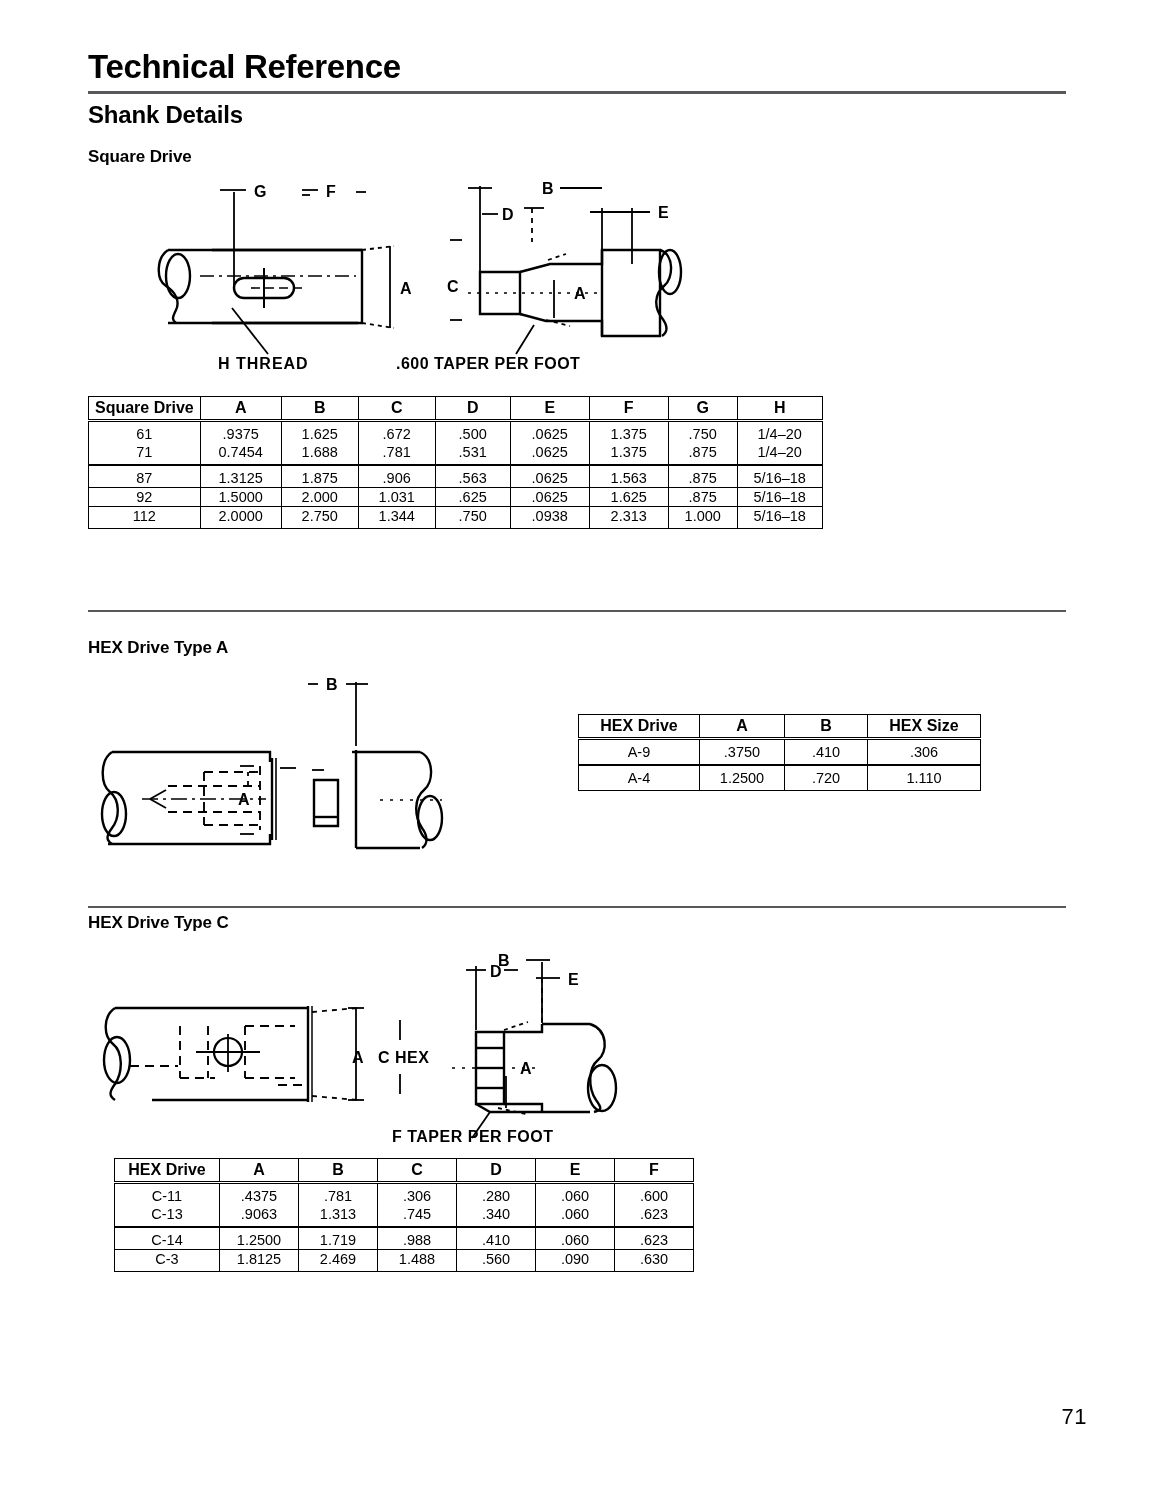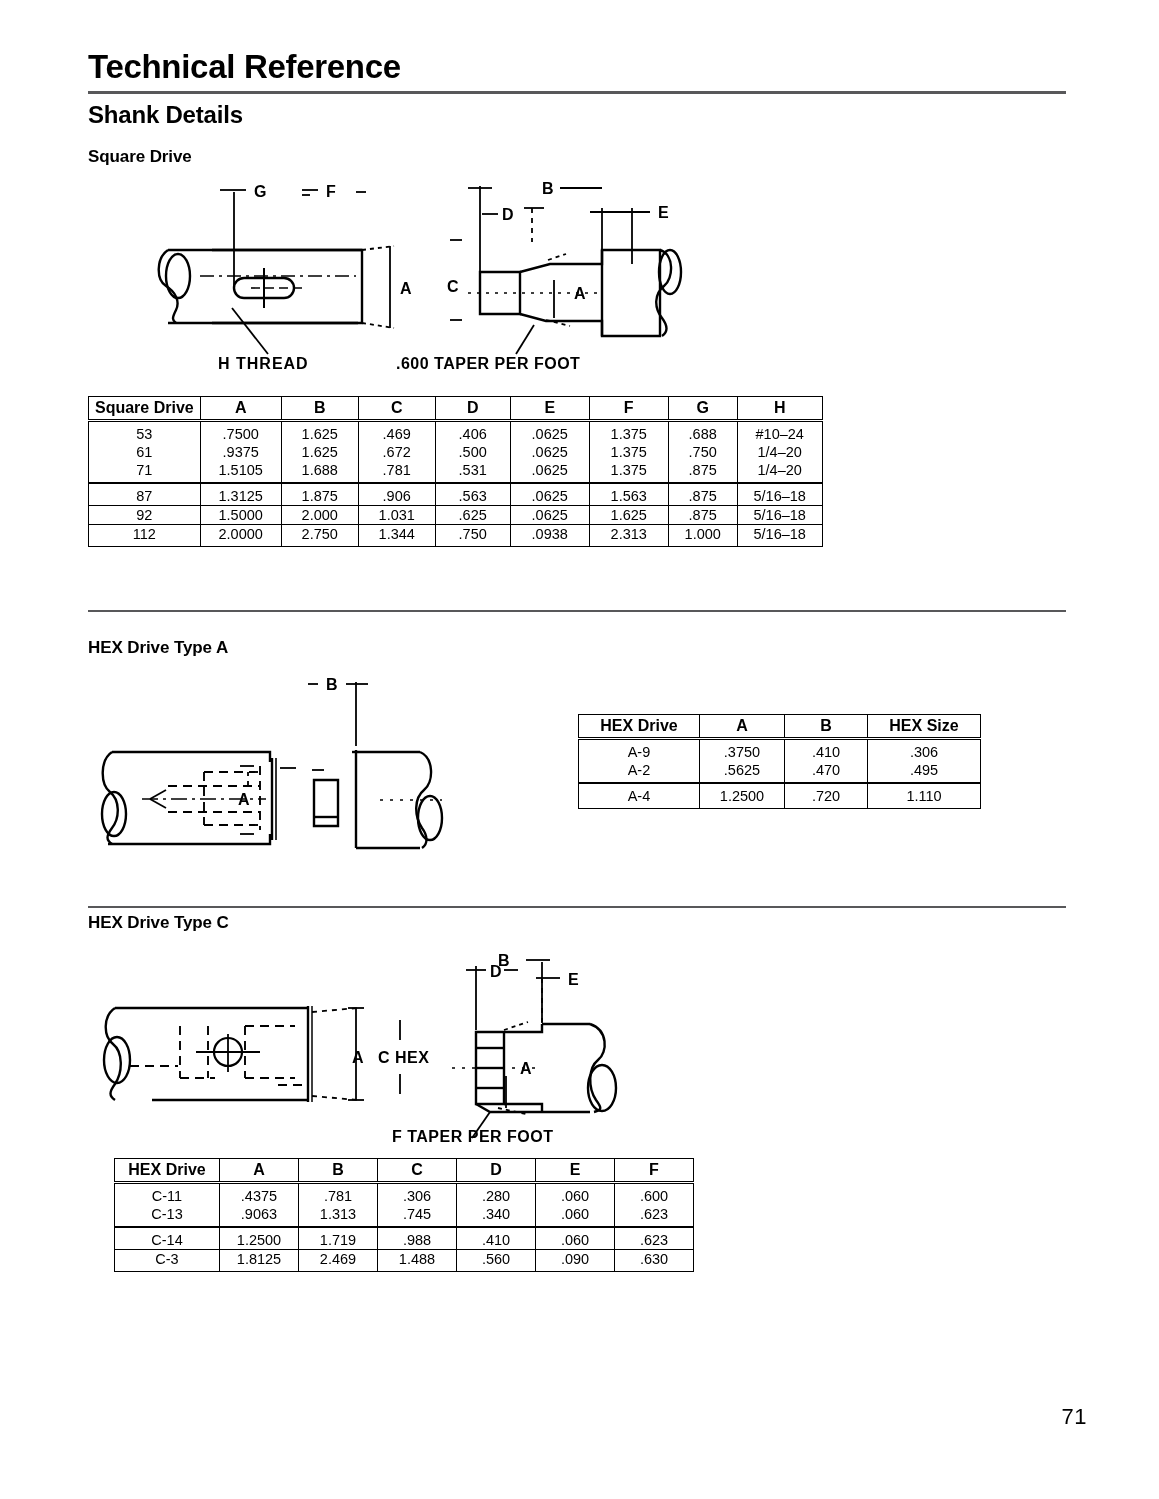--- a/index.html
+++ b/index.html
@@ -252,44 +252,33 @@
         <th>C</th>
         <th>D</th>
         <th>E</th>
         <th>F</th>
         <th>G</th>
         <th>H</th>
       </tr>
     </thead>
     <tbody class="grp">
       <tr>
-        <td>53</td>
-        <td>.7500</td>
-        <td>1.625</td>
-        <td>.469</td>
-        <td>.406</td>
-        <td>.0625</td>
-        <td>1.375</td>
-        <td>.688</td>
-        <td>#10–24</td>
-      </tr>
-      <tr>
         <td>61</td>
         <td>.9375</td>
         <td>1.625</td>
         <td>.672</td>
         <td>.500</td>
         <td>.0625</td>
         <td>1.375</td>
         <td>.750</td>
         <td>1/4–20</td>
       </tr>
       <tr>
         <td>71</td>
-        <td>1.5105</td>
+        <td>0.7454</td>
         <td>1.688</td>
         <td>.781</td>
         <td>.531</td>
         <td>.0625</td>
         <td>1.375</td>
         <td>.875</td>
         <td>1/4–20</td>
       </tr>
     </tbody>
     <tbody class="grp last">
@@ -403,26 +392,20 @@
         <th>HEX Size</th>
       </tr>
     </thead>
     <tbody class="grp">
       <tr>
         <td>A-9</td>
         <td>.3750</td>
         <td>.410</td>
         <td>.306</td>
       </tr>
-      <tr>
-        <td>A-2</td>
-        <td>.5625</td>
-        <td>.470</td>
-        <td>.495</td>
-      </tr>
     </tbody>
     <tbody class="grp last">
       <tr>
         <td>A-4</td>
         <td>1.2500</td>
         <td>.720</td>
         <td>1.110</td>
       </tr>
     </tbody>
   </table>

